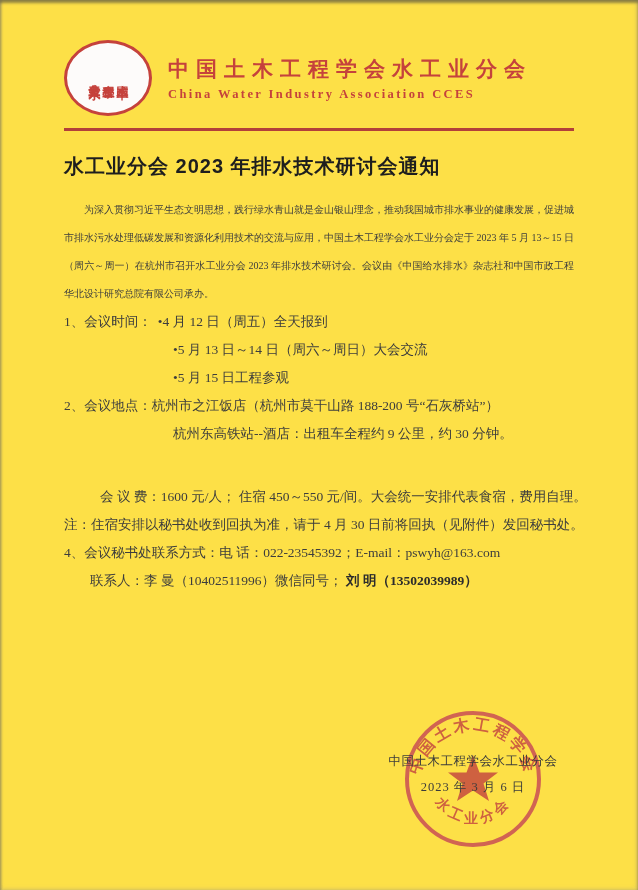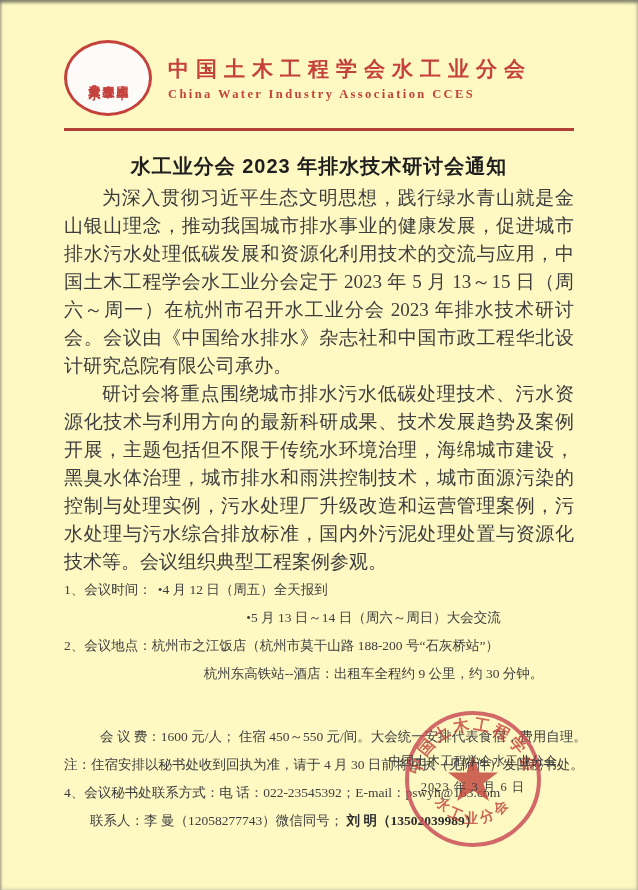--- a/index.html
+++ b/index.html
@@ -1,41 +1,41 @@
 <!DOCTYPE html>
 <html><head>
 <meta charset="utf-8">
 <style>
   html,body{margin:0;padding:0;}
   body{width:638px;height:890px;background:#ffffff;font-family:"Liberation Serif","DejaVu Serif",serif;}
-  .page{position:relative;width:638px;height:890px;background:#fef9c3;overflow:hidden;
+  .page{position:relative;width:638px;height:890px;background:#fde047;overflow:hidden;
         box-shadow:inset 0 3px 3px rgba(60,60,60,.55), inset 2px 0 2px rgba(120,120,120,.25),
                    inset -2px 0 4px rgba(150,150,150,.18), inset 0 -2px 4px rgba(160,160,160,.15);}
   .content{padding:40px 64px 0 64px;}
 
   
   .hdr{display:flex;align-items:center;gap:16px;}
   .logo{flex:0 0 auto;width:88px;height:76px;border:3px solid #c5423c;border-radius:50%;
         display:flex;flex-direction:row-reverse;justify-content:center;align-items:center;gap:1px;
         color:#c5423c;box-sizing:border-box;background:#fdfbfa;}
   .logo .col{writing-mode:vertical-rl;font-size:12px;line-height:13px;font-weight:bold;letter-spacing:-1px;}
   .hdr-text{flex:1;}
   .org-cn{color:#c5423c;font-weight:bold;font-size:21px;letter-spacing:7px;white-space:nowrap;}
   .org-en{color:#c5423c;font-weight:bold;font-size:12.5px;letter-spacing:2.4px;margin-top:4px;white-space:nowrap;}
   .rule{height:3px;background:#b2403a;margin-top:12px;}
 
   
-  .doc-title{margin-top:22px;text-align:center;font-family:"Liberation Sans","DejaVu Sans",sans-serif;
+  .doc-title{margin-top:22px;font-family:"Liberation Sans","DejaVu Sans",sans-serif;
              font-weight:bold;font-size:20px;color:#1e1e1e;letter-spacing:1px;}
 
   
-  .body-text{margin-top:4px;font-size:19px;line-height:28px;color:#3d3d3d;text-align:justify;}
+  .body-text{margin-top:16px;font-size:10px;line-height:28px;color:#3d3d3d;text-align:justify;}
   .body-text p{margin:0;text-indent:2em;}
   .line{font-size:13.5px;line-height:28px;color:#3d3d3d;white-space:nowrap;}
-  .indent-cont{padding-left:109px;text-align:center;}
+  .indent-cont{padding-left:109px;}
   .indent-fee{padding-left:36px;margin-top:35px;}
   .indent-person{padding-left:26px;}
   .bold{font-weight:bold;color:#2c2c2c;margin-top:20px;}
 
   
   .sig{position:absolute;top:753px;left:368px;width:210px;text-align:center;z-index:3;}
   .sig-org{font-size:12.5px;color:#3b3b3b;letter-spacing:.5px;}
   .sig-date{font-size:12.5px;color:#3b3b3b;margin-top:9px;letter-spacing:1px;text-align:center;}
   .seal{position:absolute;top:706px;left:400px;width:146px;height:146px;z-index:2;opacity:.82;}
 </style>
@@ -55,34 +55,34 @@
         <div class="org-cn">中国土木工程学会水工业分会</div>
         <div class="org-en">China Water Industry Association CCES</div>
       </div>
     </div>
     <div class="rule"></div>
 
     <div class="doc-title">水工业分会 2023 年排水技术研讨会通知</div>
 
     <div class="body-text">
       <p>为深入贯彻习近平生态文明思想，践行绿水青山就是金山银山理念，推动我国城市排水事业的健康发展，促进城市排水污水处理低碳发展和资源化利用技术的交流与应用，中国土木工程学会水工业分会定于 2023 年 5 月 13～15 日（周六～周一）在杭州市召开水工业分会 2023 年排水技术研讨会。会议由《中国给水排水》杂志社和中国市政工程华北设计研究总院有限公司承办。</p>
-      <p>研讨会将重点围绕城市排水污水低碳处理技术、污水资源化技术与利用方向的最新科研成果、技术发展趋势及案例开展，主题包括但不限于传统水环境治理，海绵城市建设，黑臭水体治理，城市排水和雨洪控制技术，城市面源污染的控制与处理实例，污水处理厂升级改造和运营管理案例，污水处理与污水综合排放标准，国内外污泥处理处置与资源化技术等。会议组织典型工程案例参观。</p>
     </div>
 
     <div class="line"><span>1、会议时间：</span><span style="padding-left:6px">•4 月 12 日（周五）全天报到</span></div>
     <div class="line indent-cont">•5 月 13 日～14 日（周六～周日）大会交流</div>
+    <div class="line indent-cont">•5 月 15 日工程参观</div>
 
     <div class="line">2、会议地点：杭州市之江饭店（杭州市莫干山路 188-200 号“石灰桥站”）</div>
 
     <div class="line indent-cont">杭州东高铁站--酒店：出租车全程约 9 公里，约 30 分钟。</div>
 
     <div class="line indent-fee">会 议 费：1600 元/人；  住宿 450～550 元/间。大会统一安排代表食宿，费用自理。</div>
     <div class="line">注：住宿安排以秘书处收到回执为准，请于 4 月 30 日前将回执（见附件）发回秘书处。</div>
     <div class="line">4、会议秘书处联系方式：电  话：022-23545392；E-mail：pswyh@163.com</div>
-    <div class="line indent-person"><span>联系人：李  曼（12058277743）微信同号；  </span><span class="bold">刘  明（13502039989）</span></div>
+    <div class="line indent-person"><span>联系人：李  曼（10402511996）微信同号；  </span><span class="bold">刘  明（13502039989）</span></div>
 
   </div>
 
   <svg class="seal" viewBox="0 0 146 146">
     <circle cx="73" cy="73" r="66" fill="none" stroke="#c84a55" stroke-width="4"></circle>
     <polygon points="73,49 79.5,66.5 98,66.5 83.5,77.5 89,95 73,84.5 57,95 62.5,77.5 48,66.5 66.5,66.5" fill="#c4463f"></polygon>
     <defs>
       <path id="arcTop" d="M 19,78 A 54,54 0 1 1 127,78" fill="none"></path>
       <path id="arcBottom" d="M 29,73 A 44,44 0 0 0 117,73" fill="none"></path>
     </defs>

